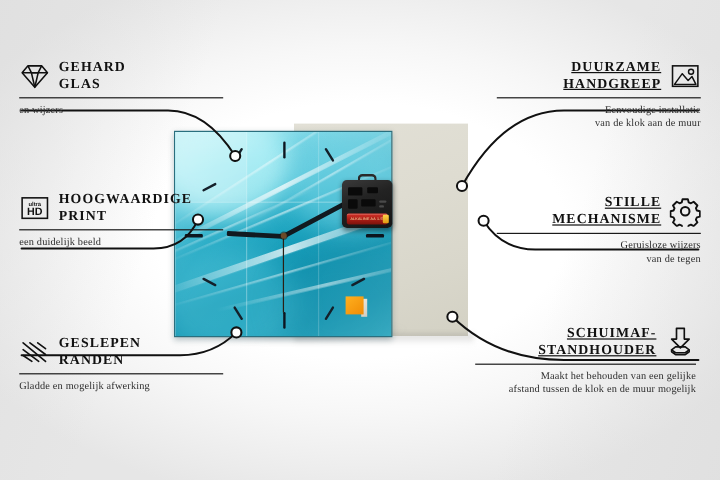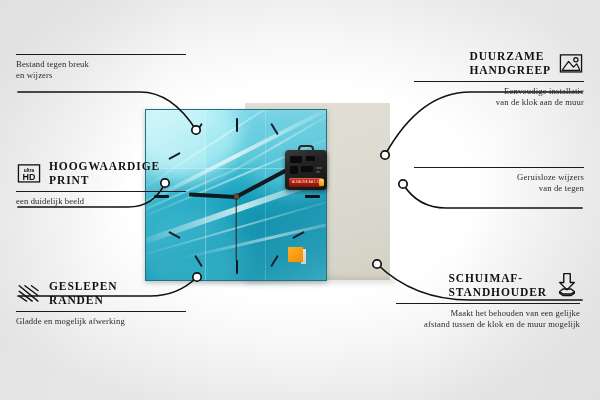--- a/index.html
+++ b/index.html
@@ -127,21 +127,21 @@
     font-family:"Liberation Serif", serif;
     font-size:8.6px; color:#2b2b2b; line-height:10.6px; letter-spacing:.15px;
   }
   .co-head{ display:flex; align-items:flex-start; gap:7px; }
   .ico{ flex:0 0 auto; width:26px; height:26px; display:block; }
 
   .left  .co-head{ justify-content:flex-start; }
   .left  .co-title{ text-align:left; }
   .left  .co-sub{ text-align:left; }
   .right .co-head{ justify-content:flex-end; }
-  .right .co-title{ text-align:left; }
+  .right .co-title{ text-align:right;text-decoration:underline; }
   .right .co-sub{ text-align:right; }
 
   #c1{ left:16px;  top:50px;  width:170px; }
   #c2{ left:16px;  top:160px; width:170px; }
   #c3{ left:16px;  top:280px; width:170px; }
   #c4{ left:414px; top:50px;  width:170px; }
   #c5{ left:414px; top:163px; width:170px; }
   #c6{ left:396px; top:272px; width:184px; }
 
   .leaders{ position:absolute; inset:0; pointer-events:none; }
@@ -236,22 +236,36 @@
       <circle cx="196" cy="130" r="4.2"></circle>
       <circle cx="165" cy="183" r="4.2"></circle>
       <circle cx="197" cy="277" r="4.2"></circle>
       <circle cx="385" cy="155" r="4.2"></circle>
       <circle cx="403" cy="184" r="4.2"></circle>
       <circle cx="377" cy="264" r="4.2"></circle>
     </g>
   </svg>
 
   <div class="callout left" id="c1">
-    <div class="co-rule"></div>
-    <div class="co-sub">Bestand tegen breuk</div>
+    <div class="co-head">
+      <svg class="ico" viewBox="0 0 32 32">
+        <g fill="none" stroke="#111" stroke-width="1.6" stroke-linejoin="round">
+          <path d="M3 13 L9 6 H23 L29 13 L16 28 Z"></path>
+          <path d="M3 13 H29"></path>
+            <path d="M9 6 L12.5 13 L16 28"></path>
+            <path d="M23 6 L19.5 13 L16 28"></path>
+          <path d="M12.5 13 H19.5"></path>
+        </g>
+      </svg>
+      <div>
+        <div class="co-title">GEHARD</div>
+        <div class="co-title">GLAS</div>
+      </div>
+    </div>
+    <div class="co-rule"></div>
     <div class="co-sub">en wijzers</div>
   </div>
 
   <div class="callout left" id="c2">
     <div class="co-head">
       <svg class="ico" viewBox="0 0 32 32">
         <rect x="3" y="6" width="26" height="21" fill="none" stroke="#111" stroke-width="1.6"></rect>
         <text x="16" y="14.5" font-family="Liberation Sans, sans-serif" font-size="6" font-weight="700" text-anchor="middle" fill="#111">ultra</text>
         <text x="16" y="24" font-family="Liberation Sans, sans-serif" font-size="11" font-weight="700" text-anchor="middle" fill="#111">HD</text>
       </svg>
@@ -296,20 +310,32 @@
         <path d="M5 25 L13 14 L19 21 L23 17 L27 25 Z" fill="none" stroke="#111" stroke-width="1.5" stroke-linejoin="round"></path>
         <circle cx="22" cy="12" r="2.6" fill="none" stroke="#111" stroke-width="1.5"></circle>
       </svg>
     </div>
     <div class="co-rule"></div>
     <div class="co-sub">Eenvoudige installatie</div>
     <div class="co-sub">van de klok aan de muur</div>
   </div>
 
   <div class="callout right" id="c5">
+    <div class="co-head">
+      <div>
+        <div class="co-title">STILLE</div>
+        <div class="co-title">MECHANISME</div>
+      </div>
+      <svg class="ico" viewBox="0 0 32 32">
+        <g fill="none" stroke="#111" stroke-width="2.1" stroke-linejoin="round">
+          <path d="M13 3 h6 l.8 3.4 2.6 1.1 3-1.7 4.2 4.2 -1.7 3 1.1 2.6 3.4 .8 v6 l-3.4 .8 -1.1 2.6 1.7 3 -4.2 4.2 -3-1.7 -2.6 1.1 -.8 3.4 h-6 l-.8-3.4 -2.6-1.1 -3 1.7 -4.2-4.2 1.7-3 -1.1-2.6 -3.4-.8 v-6 l3.4-.8 1.1-2.6 -1.7-3 4.2-4.2 3 1.7 2.6-1.1 Z" transform="translate(0,-0.5) scale(0.92) translate(1.4,1.6)"></path>
+          <circle cx="16" cy="16" r="4.4"></circle>
+        </g>
+      </svg>
+    </div>
     <div class="co-rule"></div>
     <div class="co-sub">Geruisloze wijzers</div>
     <div class="co-sub">van de tegen</div>
   </div>
 
   <div class="callout right" id="c6">
     <div class="co-head">
       <div>
         <div class="co-title">SCHUIMAF-</div>
         <div class="co-title">STANDHOUDER</div>

